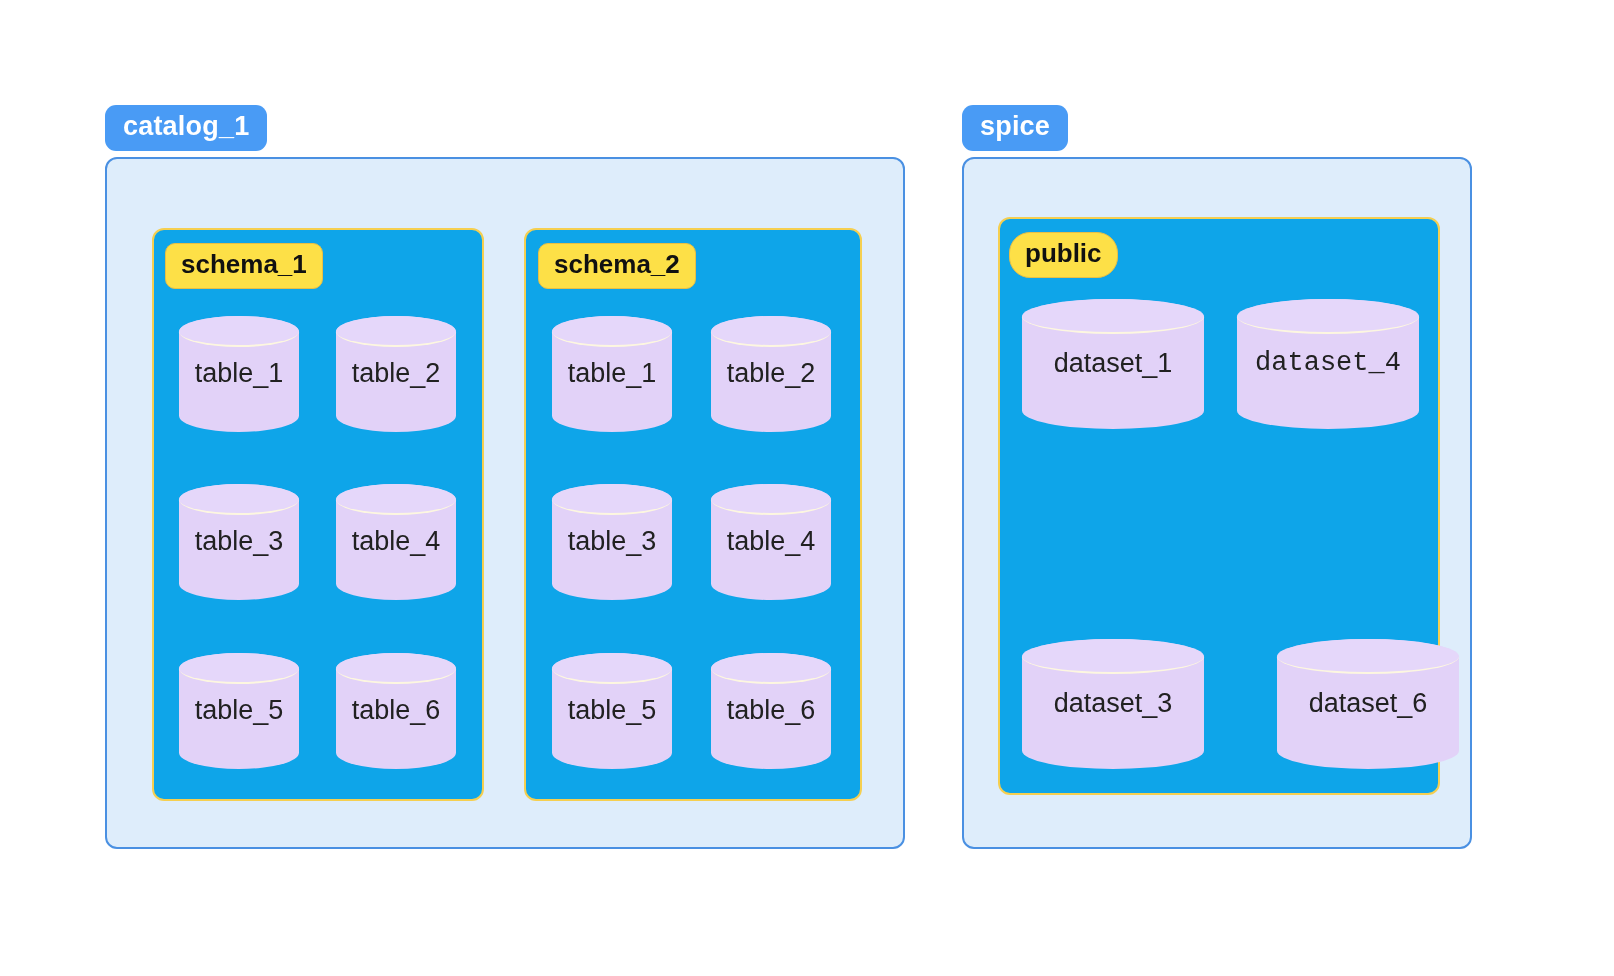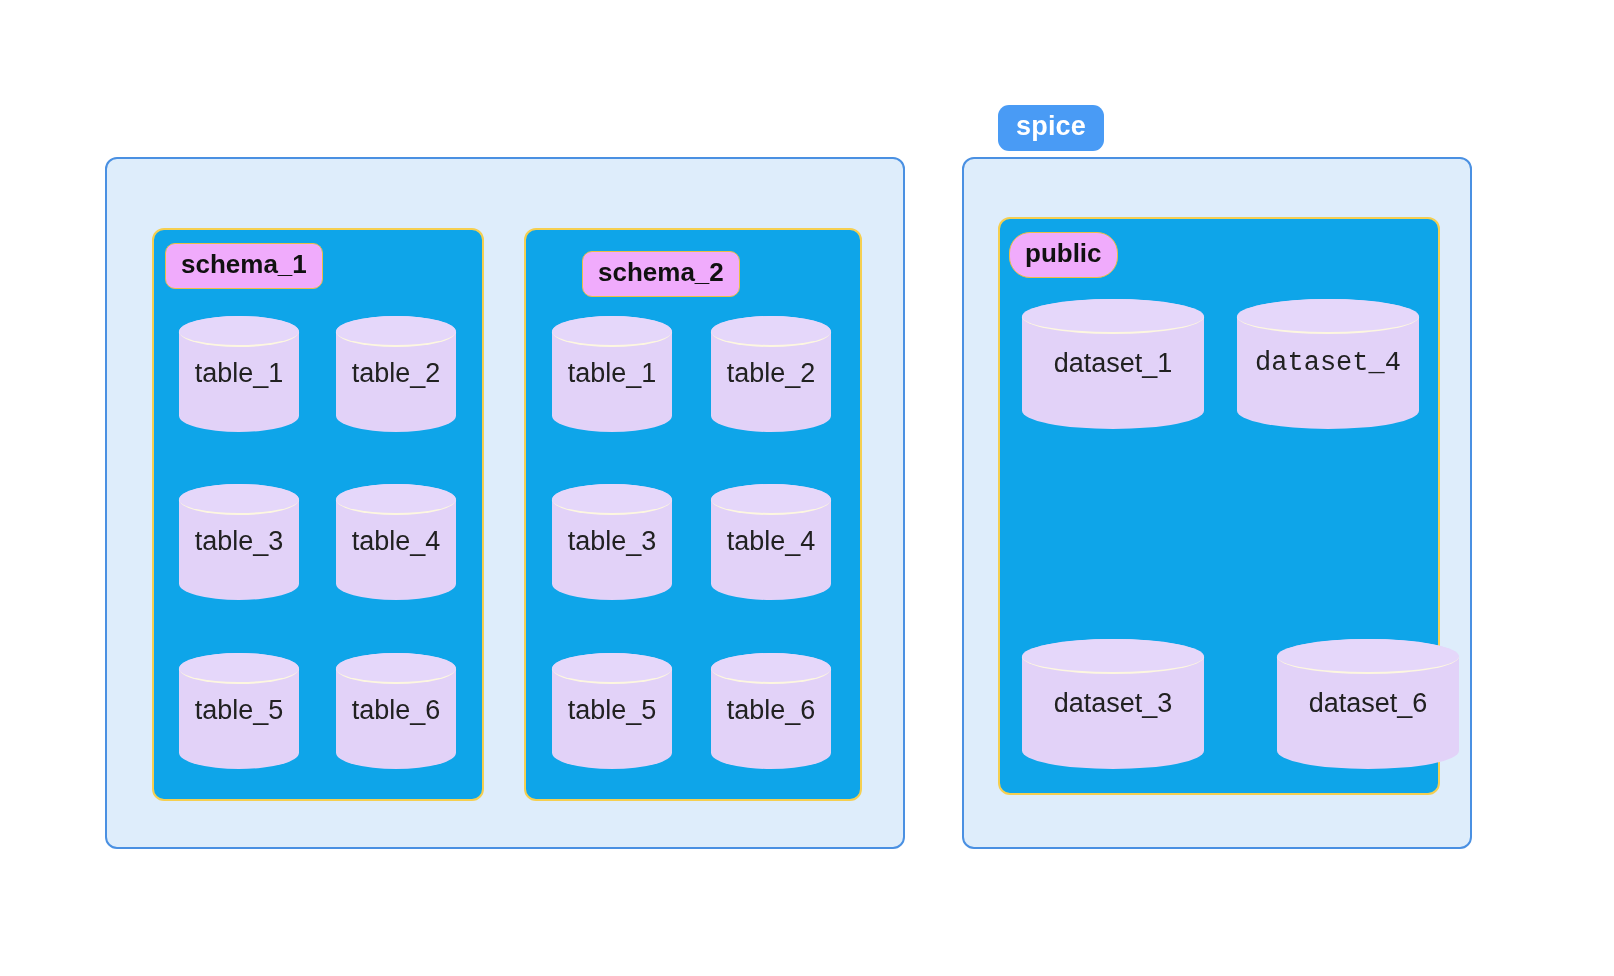--- a/index.html
+++ b/index.html
@@ -43,21 +43,21 @@
   
   .schema {
     position: absolute;
     background: #0ea5e9;
     border: 2px solid #f5cf50;
     border-radius: 12px;
   }
 
   .schema-badge {
     position: absolute;
-    background: #f0abfc;
+    background: #fde047;
     color: #111111;
     font-size: 26px;
     font-weight: 700;
     padding: 6px 15px 8px 15px;
     border-radius: 10px;
     white-space: nowrap;
     line-height: 1.15;
     border: 1px solid #e8bf45;
   }
 
@@ -180,23 +180,24 @@
         <div class="cyl-label">table_5</div>
       </div>
 
       <div class="cyl" style="left:185px; top:423px; width:120px; height:116px;">
         <div class="cyl-body"></div>
         <div class="cyl-top"></div>
         <div class="cyl-label">table_6</div>
       </div>
     </div>
 
-    <div class="schema-badge" style="left:431px; top:92px;margin-left:44px;">schema_2</div>
+    <div class="schema-badge" style="left:431px; top:84px;">schema_2</div>
   </div>
 
+  <div class="catalog-badge" style="left:105px; top:105px;">catalog_1</div>
 
   <div class="catalog" style="left:962px; top:157px; width:510px; height:692px;">
 
     <div class="schema" style="left:34px; top:58px; width:442px; height:578px;padding-left:43px;">
 
       <div class="cyl" style="left:22px; top:80px; width:182px; height:130px;">
         <div class="cyl-body"></div>
         <div class="cyl-top"></div>
         <div class="cyl-label">dataset_1</div>
       </div>
@@ -218,15 +219,15 @@
       <div class="cyl" style="left:237px; top:420px; width:182px; height:130px;margin-left:40px;">
         <div class="cyl-body"></div>
         <div class="cyl-top"></div>
         <div class="cyl-label">dataset_6</div>
       </div>
     </div>
 
     <div class="schema-badge" style="left:45px; top:73px;border-radius:21px;">public</div>
   </div>
 
-  <div class="catalog-badge" style="left:962px; top:105px;margin-left:36px;">spice</div>
+  <div class="catalog-badge" style="left:962px; top:105px;">spice</div>
 
 </div>
 
 </body></html>

